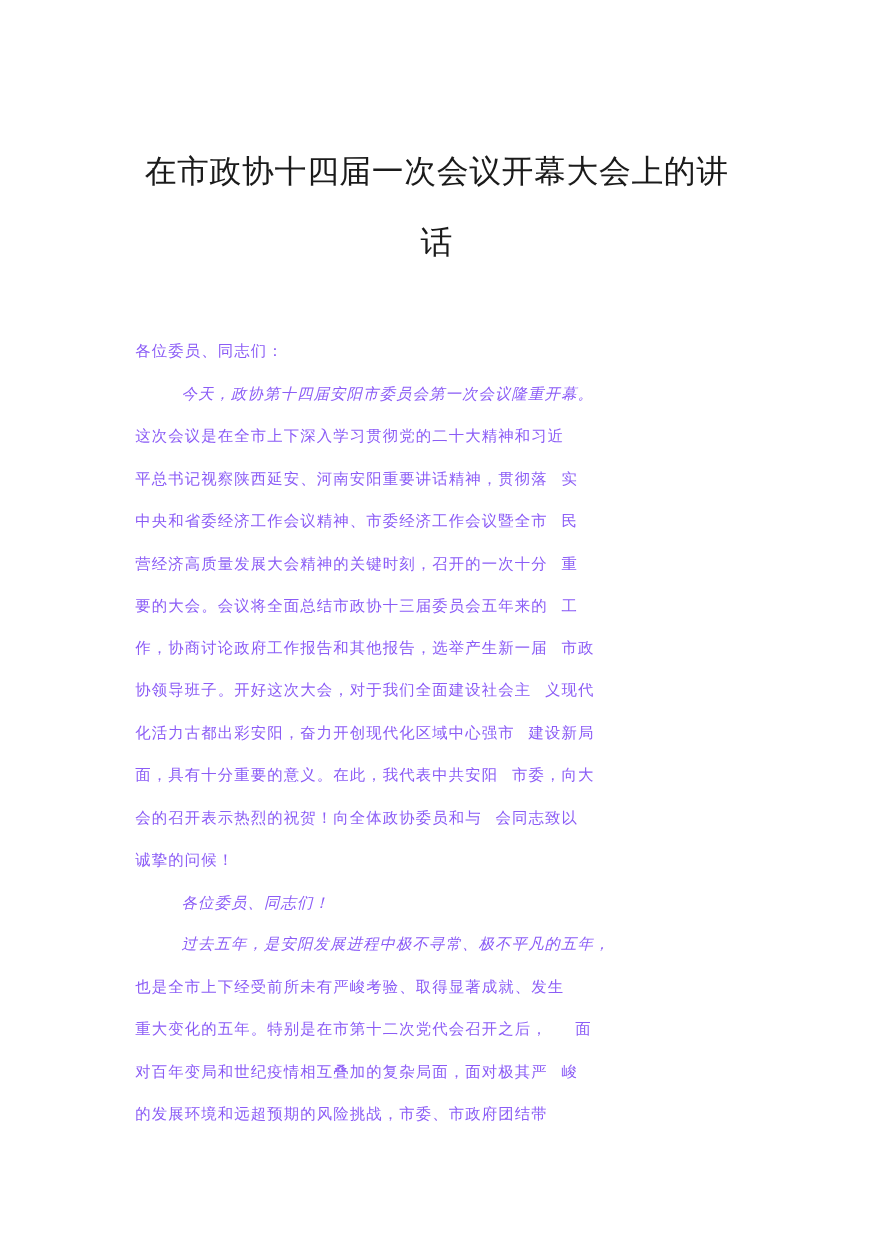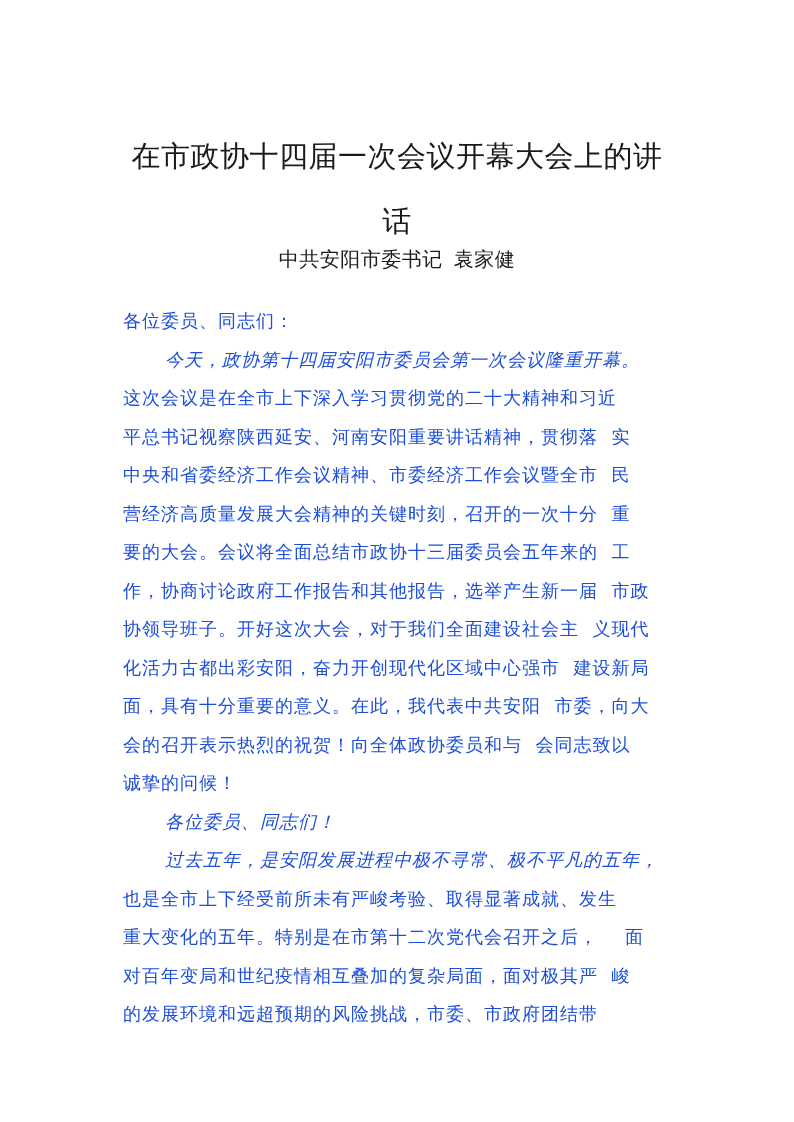--- a/index.html
+++ b/index.html
@@ -40,35 +40,34 @@
     font-weight: 400;
     letter-spacing: 0.5px;
     white-space: pre;
     color: #1a1a1a;
   }
   .body-text {
     position: absolute;
     top: 302px;
     left: 123px;
     width: 600px;
-    font-size: 18px;
+    font-size: 14px;
     line-height: 38.5px;
     letter-spacing: 1px;
     word-spacing: 8px;
     white-space: pre;
-    color: #1d4ed8;
+    color: #8b5cf6;
   }
   .body-line { display: block; }
   .body-line.indent { padding-left: 42px; font-style: italic; }
 </style>
 </head>
 <body>
 
 <div class="page">
   <h1 class="title">
     <span class="title-line">在市政协十四届一次会议开幕大会上的讲</span>
     <span class="title-line">话</span>
   </h1>
 
-  <div class="byline">中共安阳市委书记  袁家健</div>
 
   <div class="body-text"><div class="body-line">各位委员、同志们：</div><div class="body-line indent">今天，政协第十四届安阳市委员会第一次会议隆重开幕。</div><div class="body-line">这次会议是在全市上下深入学习贯彻党的二十大精神和习近</div><div class="body-line">平总书记视察陕西延安、河南安阳重要讲话精神，贯彻落 实</div><div class="body-line">中央和省委经济工作会议精神、市委经济工作会议暨全市 民</div><div class="body-line">营经济高质量发展大会精神的关键时刻，召开的一次十分 重</div><div class="body-line">要的大会。会议将全面总结市政协十三届委员会五年来的 工</div><div class="body-line">作，协商讨论政府工作报告和其他报告，选举产生新一届 市政</div><div class="body-line">协领导班子。开好这次大会，对于我们全面建设社会主 义现代</div><div class="body-line">化活力古都出彩安阳，奋力开创现代化区域中心强市 建设新局</div><div class="body-line">面，具有十分重要的意义。在此，我代表中共安阳 市委，向大</div><div class="body-line">会的召开表示热烈的祝贺！向全体政协委员和与 会同志致以</div><div class="body-line">诚挚的问候！</div><div class="body-line indent">各位委员、同志们！</div><div class="body-line indent">过去五年，是安阳发展进程中极不寻常、极不平凡的五年，</div><div class="body-line">也是全市上下经受前所未有严峻考验、取得显著成就、发生</div><div class="body-line">重大变化的五年。特别是在市第十二次党代会召开之后，  面</div><div class="body-line">对百年变局和世纪疫情相互叠加的复杂局面，面对极其严 峻</div><div class="body-line">的发展环境和远超预期的风险挑战，市委、市政府团结带</div></div>
 </div>
 
 </body></html>

